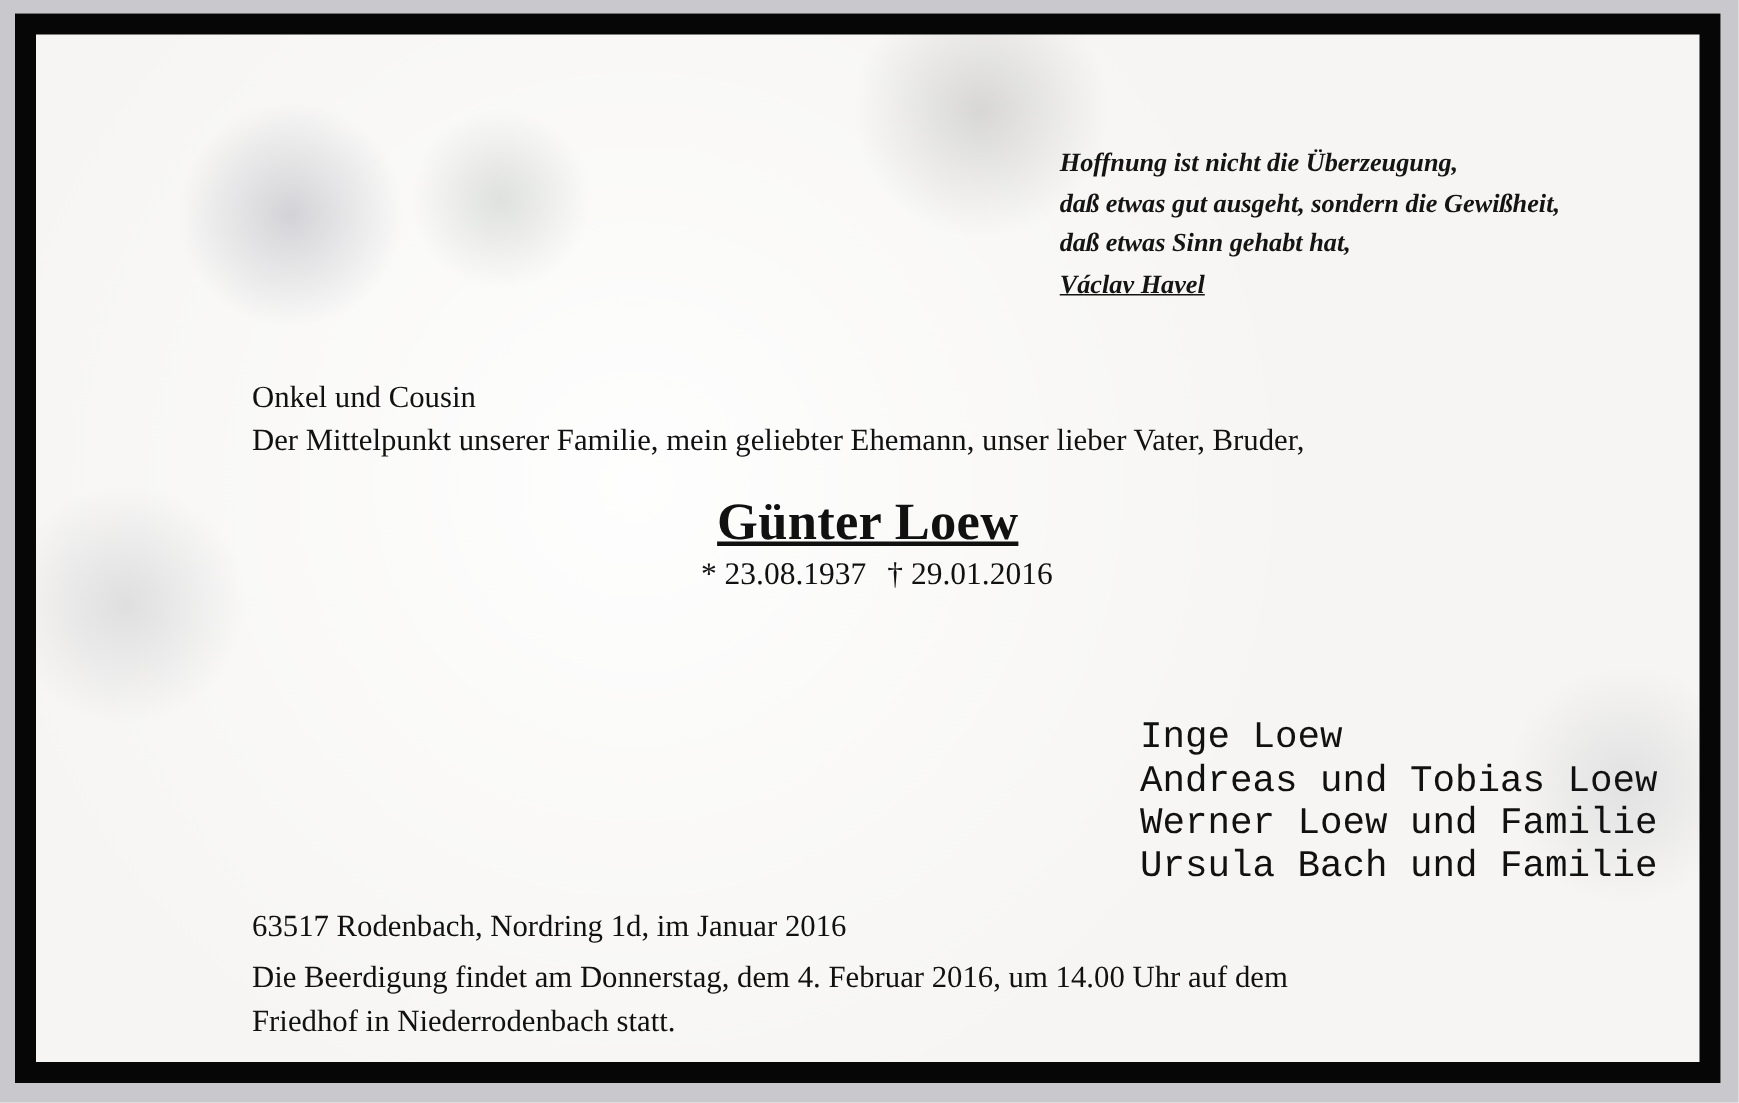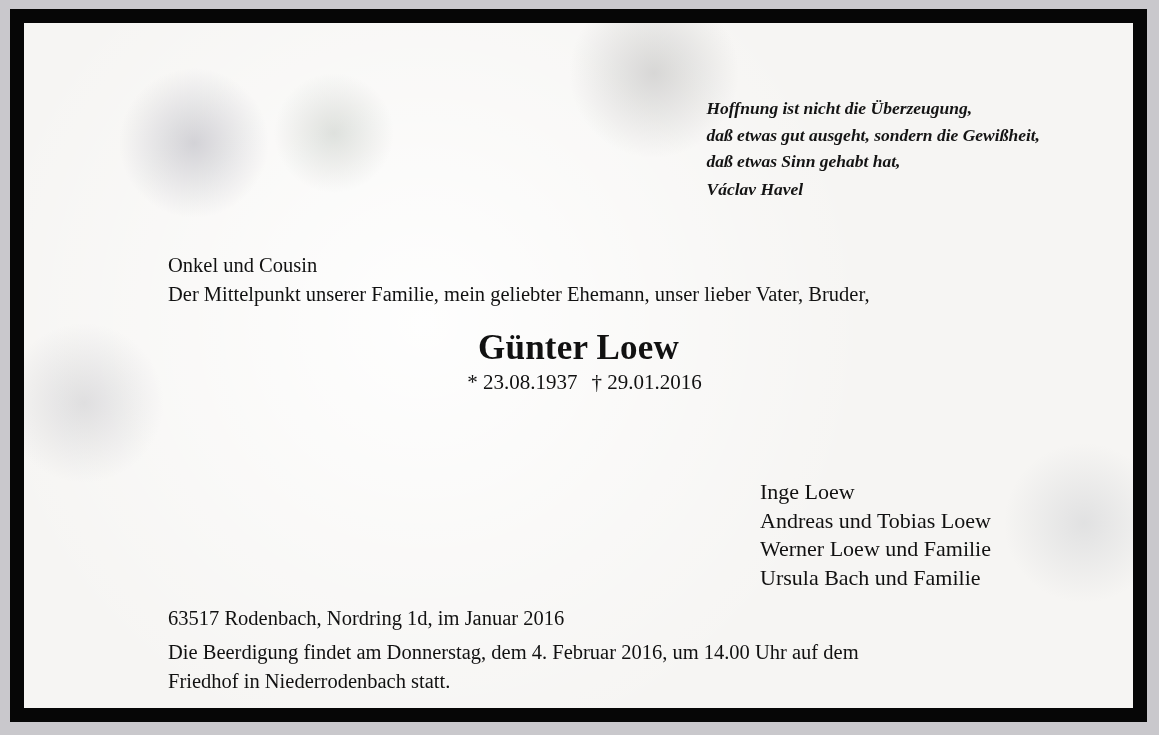--- a/index.html
+++ b/index.html
@@ -53,20 +53,21 @@
       top: 72px;
       text-align: left;
       font-style: italic;
       font-weight: bold;
       font-size: 17.5px;
       line-height: 26.5px;
       color: #141414;
     }
     .quote .author {
       margin-top: 1px;
+      text-decoration: underline;
     }
     .intro {
       position: absolute;
       left: 144px;
       top: 228px;
       width: 880px;
       font-size: 20.5px;
       line-height: 29px;
     }
     .name-block {
@@ -74,20 +75,21 @@
       left: 0;
       right: 0;
       top: 305px;
       text-align: center;
     }
     .deceased-name {
       font-size: 35px;
       font-weight: bold;
       line-height: 40px;
       letter-spacing: 0.2px;
+      text-decoration: underline;
     }
     .dates {
       font-size: 21px;
       line-height: 24px;
       margin-top: 2px;
       padding-left: 12px;
     }
     .dates .sep {
       display: inline-block;
       width: 14px;
@@ -96,22 +98,23 @@
       position: absolute;
       left: 144px;
       top: 384px;
       font-size: 20.5px;
       line-height: 36px;
     }
     .mourners {
       position: absolute;
       left: 736px;
       top: 455px;
-      font-size: 22px;
+      font-size: 25px;
       line-height: 28.5px;
+      font-family: Liberation Mono, monospace;
     }
     .footer {
       position: absolute;
       left: 144px;
       top: 581px;
       width: 900px;
       font-size: 20.5px;
       line-height: 29px;
     }
     .footer .funeral {

